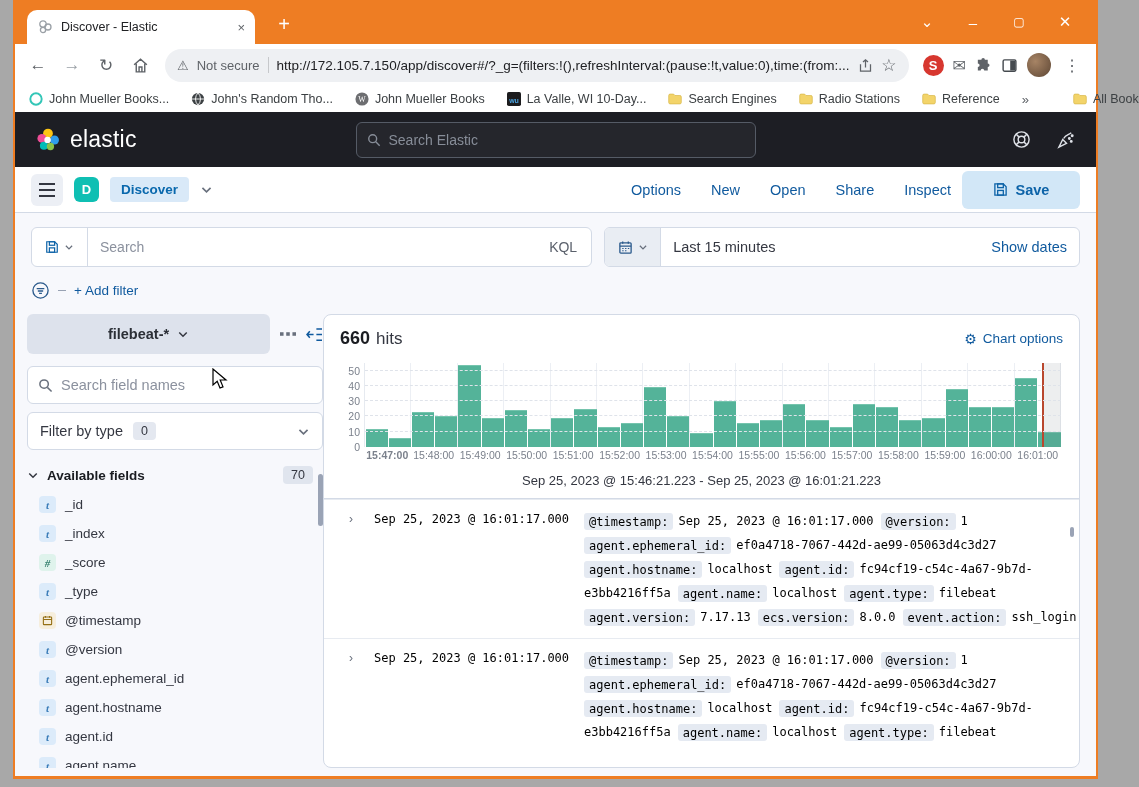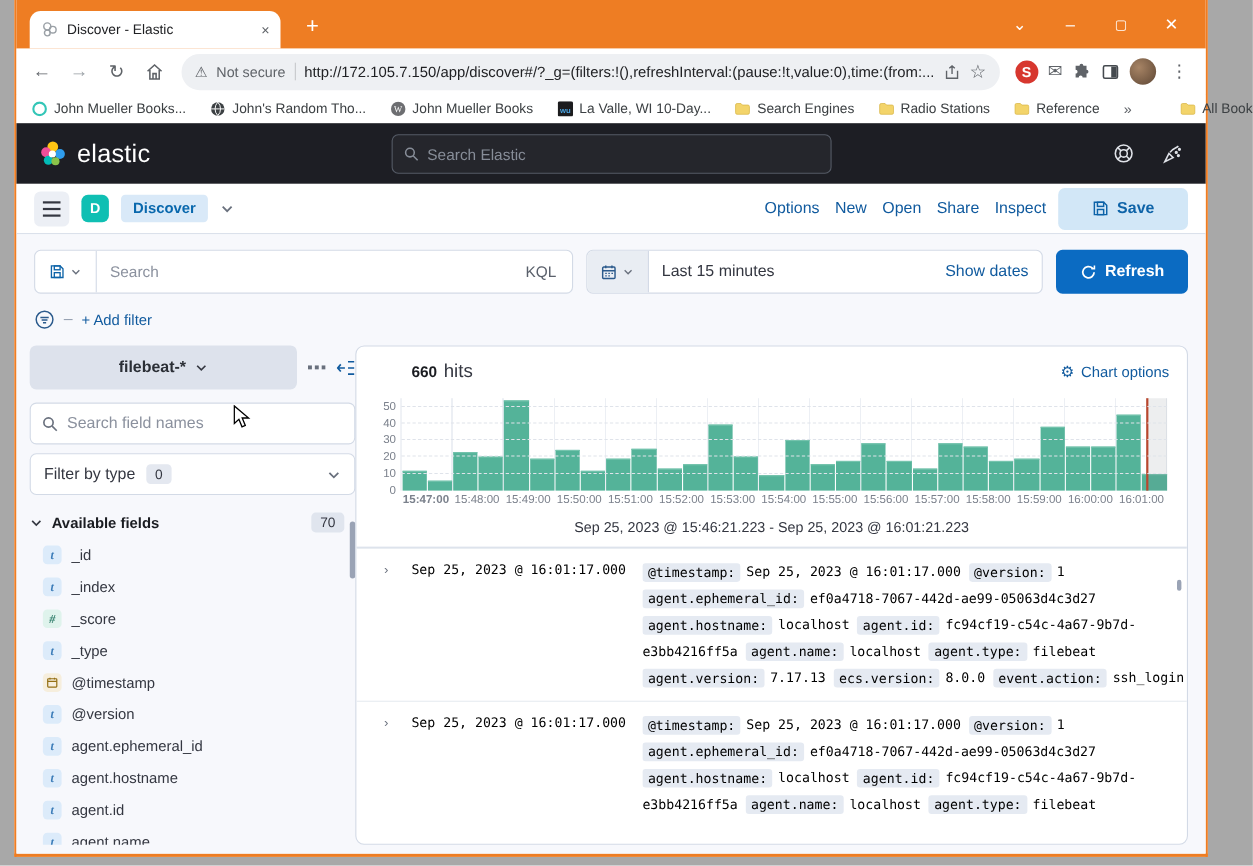--- a/index.html
+++ b/index.html
@@ -55,21 +55,21 @@
   
   .app-bar { height:46px; background:#fff; border-bottom:1px solid #d3dae6; display:flex; align-items:center;
              padding:0 16px; gap:11px; flex:none; }
   .hamburger { width:32px; height:32px; border-radius:6px; background:#eceff5; display:flex; flex-direction:column;
                justify-content:center; align-items:center; gap:4px; }
   .hamburger i { display:block; width:16px; height:2px; background:#343741; }
   .d-badge { width:25px; height:25px; border-radius:6px; background:#0fbfb3; color:#fff; font-weight:bold;
              font-size:13px; display:flex; align-items:center; justify-content:center; }
   .crumb { background:#d9e9f8; color:#0968ad; font-weight:600; font-size:13.5px; border-radius:4px;
            padding:5px 11px; }
-  .app-links { margin-left:auto; display:flex; align-items:center; gap:14px; }
+  .app-links { margin-left:auto; display:flex; align-items:center; gap:30px; }
   .app-link { color:#105a9e; font-size:14.5px; }
   .save-btn { background:#d2e7f7; color:#0d63a8; font-weight:600; font-size:14.5px; border-radius:6px;
               height:38px; width:118px; display:flex; align-items:center; justify-content:center; gap:8px; }
 
   
   .content-bg { background:#f7f8fc; flex:1; display:flex; flex-direction:column; min-height:0; }
   .query-row { display:flex; gap:12px; padding:14px 16px 8px 16px; }
   .q-group { flex:1.18; height:40px; background:#fff; border:1px solid #d3dae6; border-radius:6px;
              display:flex; align-items:center; overflow:hidden; }
   .q-save-seg { width:56px; height:100%; display:flex; align-items:center; justify-content:center; gap:5px;
@@ -107,21 +107,21 @@
   .fbadge { width:17px; height:17px; border-radius:4px; font-size:11px; display:flex; align-items:center;
             justify-content:center; font-style:italic; font-family:"Liberation Serif", serif; font-weight:bold; }
   .fb-t { background:#dcebfa; color:#3b7cb8; }
   .fb-n { background:#dff3ec; color:#3a8472; }
   .fb-d { background:#f6eedd; color:#946f14; }
   .sb-scroll { position:absolute; right:0; top:160px; width:5px; height:52px; border-radius:3px; background:#9aa3b5; }
 
   .panel { flex:1; background:#fff; border:1px solid #d3dae6; border-radius:8px; overflow:hidden;
            display:flex; flex-direction:column; position:relative; }
   .panel-head { display:flex; align-items:center; padding:13px 16px 6px 16px; }
-  .hits-num { font-size:14px; font-weight:bold; color:#1a1c21;margin-left:34px; }
+  .hits-num { font-size:18px; font-weight:bold; color:#1a1c21; }
   .hits-lbl { font-size:17px; color:#343741; margin-left:6px; }
   .chart-opts { margin-left:auto; color:#105a9e; font-size:13.5px; display:flex; align-items:center; gap:6px; }
 
   
   .chart-wrap { display:flex; padding:8px 18px 0 10px; height:92px; flex:none; }
   .y-axis { width:30px; position:relative; flex:none; }
   .y-tick { position:absolute; right:4px; font-size:10.5px; color:#7b818c; transform:translateY(50%); }
   .plot { flex:1; position:relative; border-left:1px solid #e6eaf0; }
   .plot-grid-v { position:absolute; inset:0;
      background-image:repeating-linear-gradient(to right, transparent 0, transparent calc(100%/15 - 1px), #eceff4 calc(100%/15 - 1px), #eceff4 calc(100%/15));
@@ -361,27 +361,20 @@
                 <rect x="2" y="3" width="12" height="11" rx="1"></rect>
                 <path d="M2 6.5 H14 M5 1.5 V4 M11 1.5 V4"></path>
                 <path d="M4.5 9 H6 M7.5 9 H9 M10.5 9 H12 M4.5 11.5 H6 M7.5 11.5 H9" stroke-width="1.2"></path>
               </svg>
           <svg width="10" height="10" viewBox="0 0 16 16" fill="none" stroke="#69707d" stroke-width="2">
                 <path d="M3 6 L8 11 L13 6"></path>
               </svg>
         </div>
         <div class="d-range">Last 15 minutes</div>
         <div class="d-showdates">Show dates</div>
-      </div>
-      <div class="refresh-btn">
-        <svg width="15" height="15" viewBox="0 0 16 16" fill="none" stroke="#fff" stroke-width="1.7">
-              <path d="M13.5 8 a5.5 5.5 0 1 1 -1.6 -3.9"></path>
-              <path d="M13.8 1.5 V4.5 H10.8" stroke-width="1.5"></path>
-            </svg>
-        <span>Refresh</span>
       </div>
     </div>
 
     <div class="filter-row">
       <svg width="19" height="19" viewBox="0 0 20 20" fill="none" stroke="#2b5a8c" stroke-width="1.4">
             <circle cx="10" cy="10" r="8"></circle>
             <path d="M6 8 H14 M7.2 10.5 H12.8 M8.5 13 H11.5"></path>
           </svg>
       <span class="filter-dash"></span>
       <span class="add-filter">+ Add filter</span>

